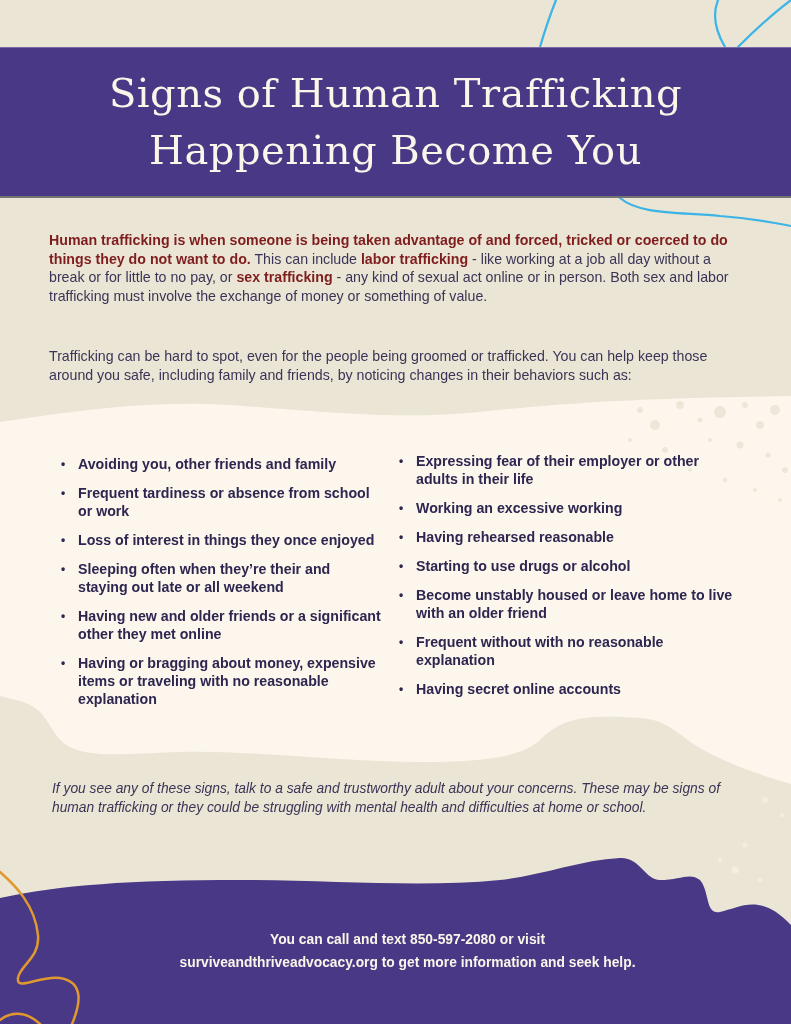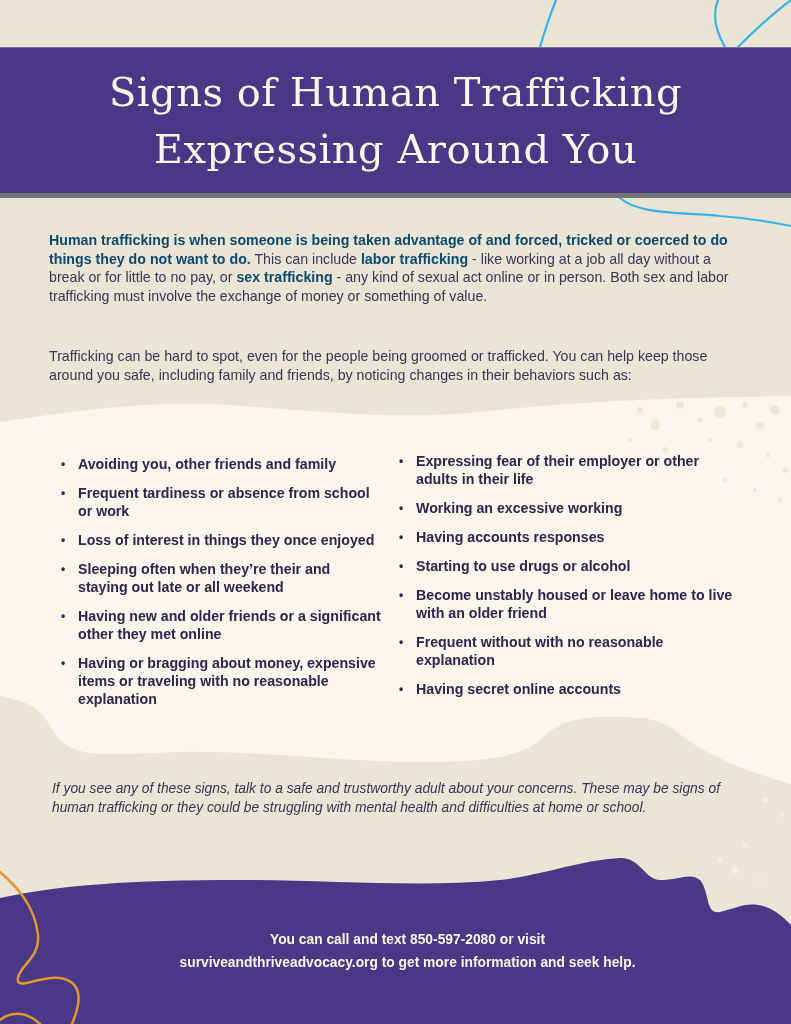--- a/index.html
+++ b/index.html
@@ -8,36 +8,36 @@
     position: relative;
     background: #ebe5d6;
     font-family: "Liberation Sans", "DejaVu Sans", sans-serif;
     color: #2e2650;
   }
   .bg-layer { position: absolute; left: 0; top: 0; width: 791px; height: 1024px; z-index: 0; }
   .banner {
     position: absolute; left: 0; top: 47px; width: 791px; height: 151px;
     background: #493886; z-index: 2;
     display: flex; align-items: center; justify-content: center;
-    border-top: 1px solid #7a6aa8; border-bottom: 5px solid #737373;
+    border-top: 1px solid #7a6aa8; border-bottom: 2px solid #737373;
   }
   .banner h1 {
     font-family: "DejaVu Serif", "Liberation Serif", serif;
     font-weight: normal;
     color: #fbf5ea;
     font-size: 40px;
     line-height: 57px;
     text-align: center;
     letter-spacing: 0.5px;
   }
   .intro {
     position: absolute; left: 49px; top: 231px; width: 680px; z-index: 3;
     font-size: 14.2px; line-height: 18.5px; color: #3b3456;
   }
-  .intro b { color: #0c4a6e; font-weight: bold; }
+  .intro b { color: #7f1d1d; font-weight: bold; }
   .intro2 {
     position: absolute; left: 49px; top: 347px; width: 680px; z-index: 3;
     font-size: 14.2px; line-height: 18.5px; color: #3b3456;
   }
   .col {
     position: absolute; z-index: 3; list-style: none;
   }
   .col li {
     position: relative; padding-left: 17px;
     font-size: 14.2px; line-height: 18px; font-weight: bold;
@@ -110,21 +110,21 @@
   <path d="M540,47 C545,30 552,10 556,0 M725,47 C715,30 712,15 718,0 M738,47 C755,30 775,12 791,0
            M620,198 C640,215 680,212 720,216 C760,219 780,224 791,226" fill="none" stroke="#3cb4e6" stroke-width="2.2" stroke-linecap="round"></path>
 
   <path d="M0,872 C15,885 35,905 38,935 C40,958 20,965 18,978 C16,992 40,975 60,978
            C85,982 80,1005 72,1024 M0,1020 C10,1012 25,1010 40,1024" fill="none" stroke="#e0992f" stroke-width="2.5" stroke-linecap="round"></path>
 </svg>
 
 <header class="banner">
   <h1>
     <span>Signs of Human Trafficking</span><br>
-    <span>Expressing Around You</span>
+    <span>Happening Become You</span>
   </h1>
 </header>
 
 <p class="intro">
   <b>Human trafficking is when someone is being taken advantage of and forced, tricked or coerced to do things they do not want to do.</b><span> This can include </span><b>labor trafficking</b><span> - like working at a job all day without a break or for little to no pay, or </span><b>sex trafficking</b><span> - any kind of sexual act online or in person. Both sex and labor trafficking must involve the exchange of money or something of value.</span>
 </p>
 
 <p class="intro2">Trafficking can be hard to spot, even for the people being groomed or trafficked. You can help keep those around you safe, including family and friends, by noticing changes in their behaviors such as:</p>
 
 <ul class="col col-left">
@@ -132,21 +132,21 @@
   <li><span class="bullet">•</span><span>Frequent tardiness or absence from school or work</span></li>
   <li><span class="bullet">•</span><span>Loss of interest in things they once enjoyed</span></li>
   <li><span class="bullet">•</span><span>Sleeping often when they’re their and staying out late or all weekend</span></li>
   <li><span class="bullet">•</span><span>Having new and older friends or a significant other they met online</span></li>
   <li><span class="bullet">•</span><span>Having or bragging about money, expensive items or traveling with no reasonable explanation</span></li>
 </ul>
 
 <ul class="col col-right">
   <li><span class="bullet">•</span><span>Expressing fear of their employer or other adults in their life</span></li>
   <li><span class="bullet">•</span><span>Working an excessive working</span></li>
-  <li><span class="bullet">•</span><span>Having accounts responses</span></li>
+  <li><span class="bullet">•</span><span>Having rehearsed reasonable</span></li>
   <li><span class="bullet">•</span><span>Starting to use drugs or alcohol</span></li>
   <li><span class="bullet">•</span><span>Become unstably housed or leave home to live with an older friend</span></li>
   <li><span class="bullet">•</span><span>Frequent without with no reasonable explanation</span></li>
   <li><span class="bullet">•</span><span>Having secret online accounts</span></li>
 </ul>
 
 <p class="closing">If you see any of these signs, talk to a safe and trustworthy adult about your concerns. These may be signs of human trafficking or they could be struggling with mental health and difficulties at home or school.</p>
 
 <div class="footer-text">
   <div>You can call and text 850-597-2080 or visit</div>

